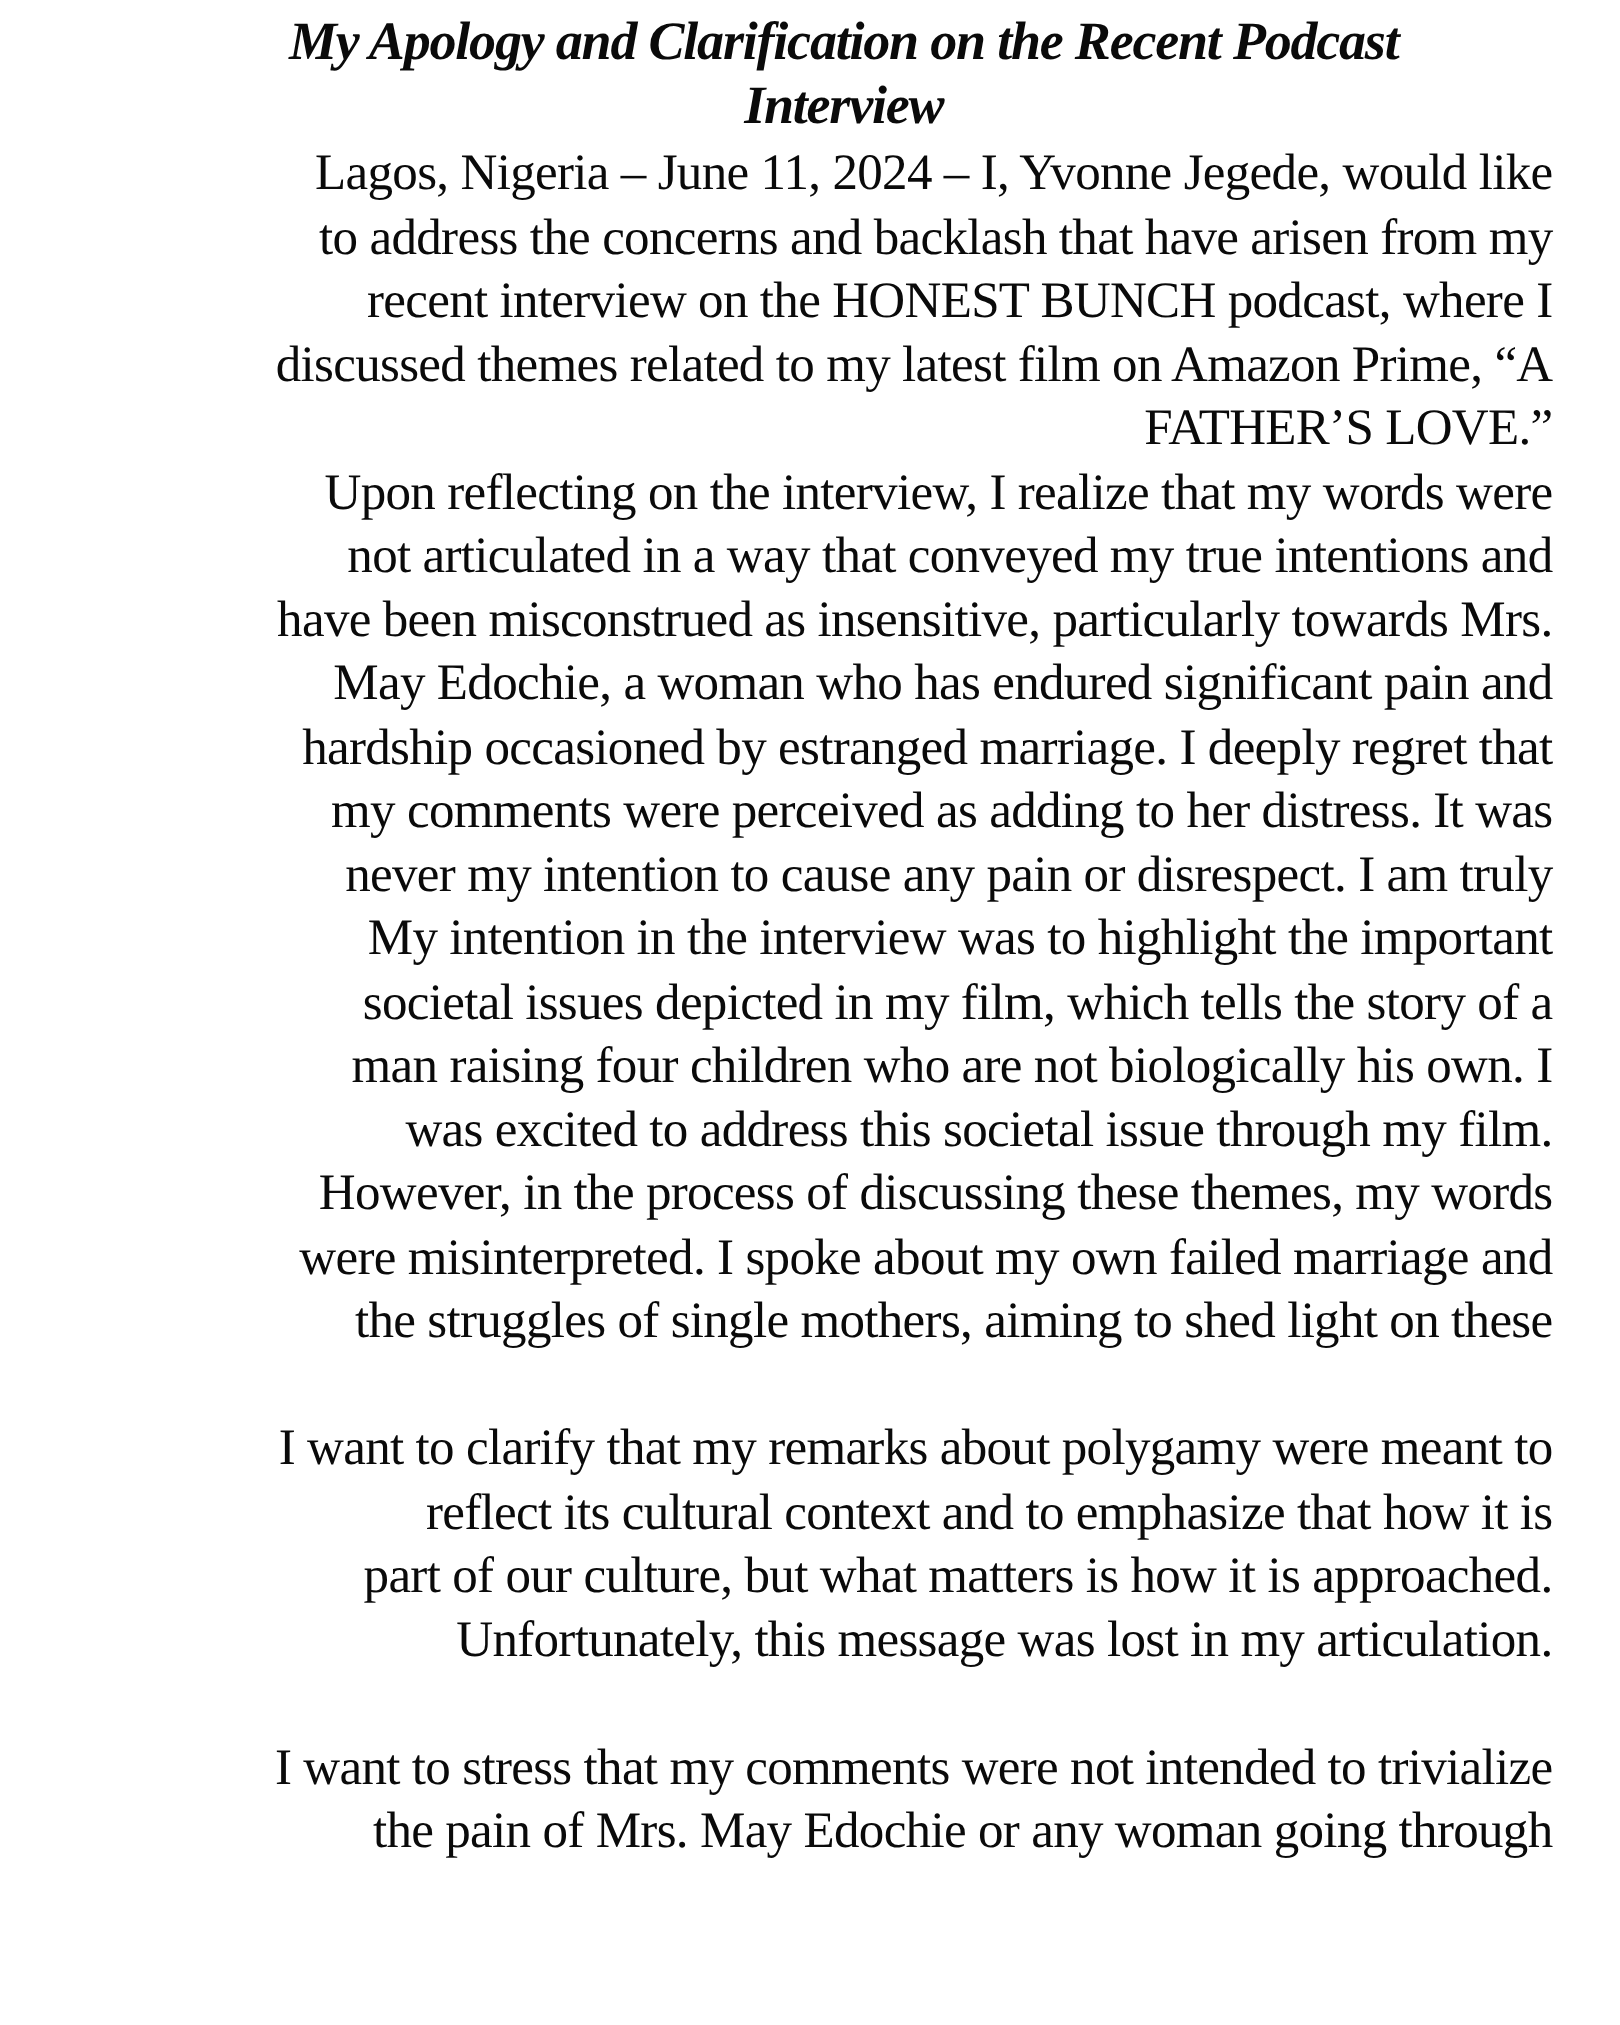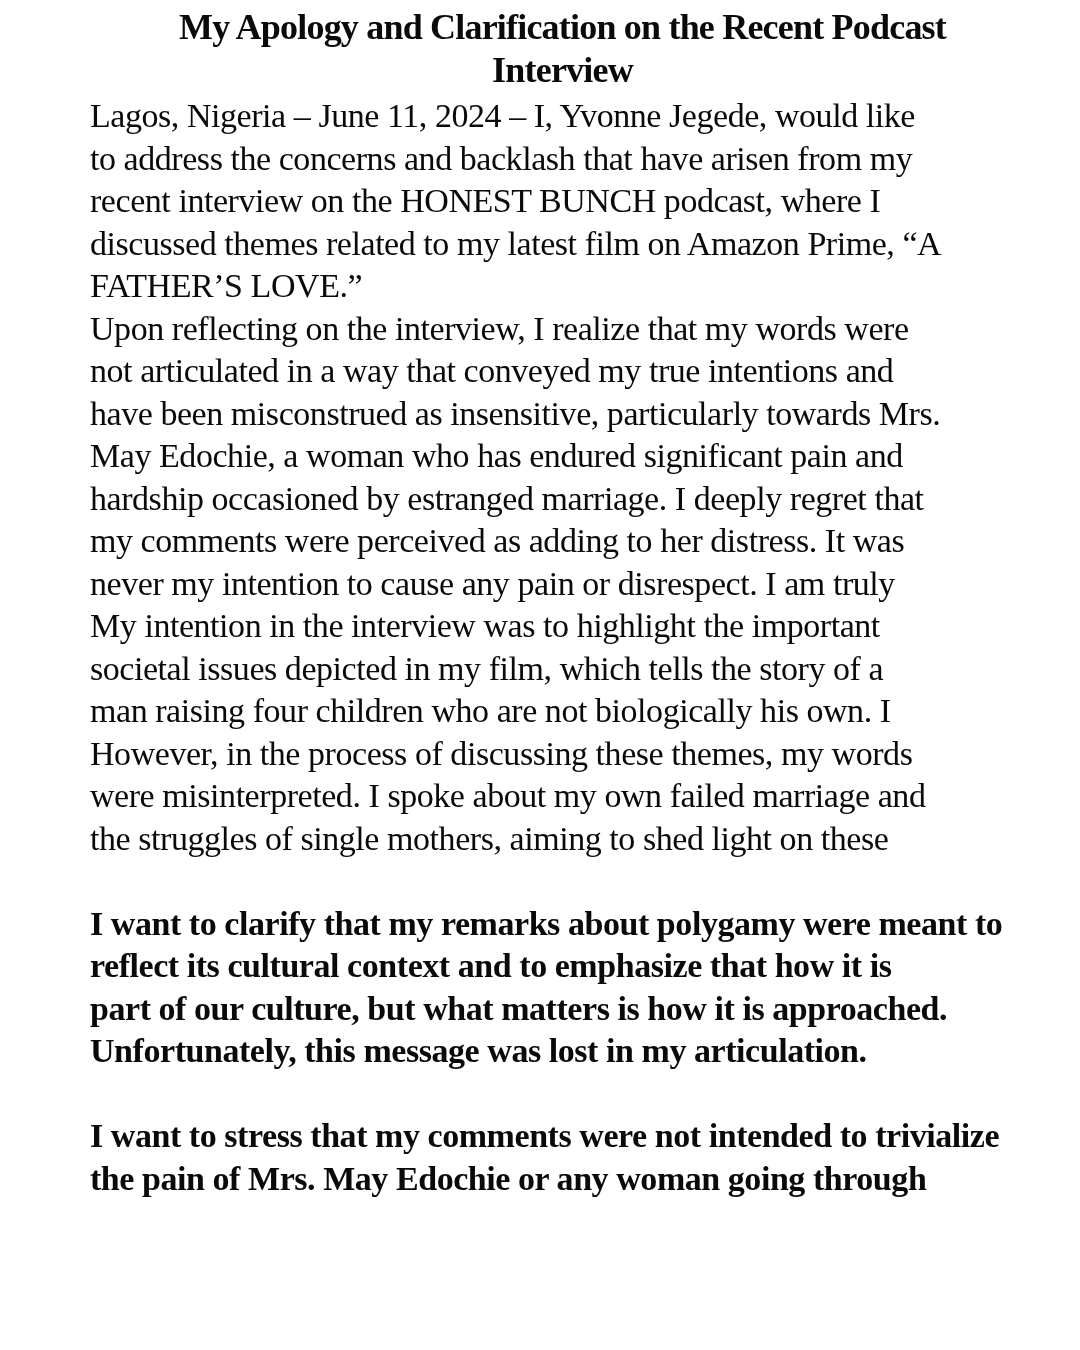--- a/index.html
+++ b/index.html
@@ -22,41 +22,42 @@
     overflow: hidden;
   }
   .title {
     width: 945px;
     text-align: center;
     font-weight: bold;
     font-size: 36px;
     line-height: 42.5px;
     letter-spacing: -0.8px;
     margin: 0 0 4px 0;
+    font-style: italic;
   }
   .title .title-line {
     display: block;
     white-space: pre;
   }
   .doc-body {
     width: 945px;
   }
   .para {
     margin: 0;
   }
   .para.gap {
     margin-top: 42.5px;
-    font-weight: bold;
   }
   .line {
     display: block;
     white-space: pre;
     font-size: 34px;
     line-height: 42.5px;
     letter-spacing: -0.45px;
+    text-align: right;
   }
 </style>
 </head>
 <body>
 
 <div class="page">
   <h1 class="title">
     <span class="title-line">My Apology and Clarification on the Recent Podcast</span>
     <span class="title-line">Interview</span>
   </h1>
@@ -74,20 +75,21 @@
         <div class="line">have been misconstrued as insensitive, particularly towards Mrs.</div>
         <div class="line">May Edochie, a woman who has endured significant pain and</div>
         <div class="line">hardship occasioned by estranged marriage. I deeply regret that</div>
         <div class="line">my comments were perceived as adding to her distress. It was</div>
         <div class="line">never my intention to cause any pain or disrespect. I am truly</div>
       </div>
       <div class="para">
         <div class="line">My intention in the interview was to highlight the important</div>
         <div class="line">societal issues depicted in my film, which tells the story of a</div>
         <div class="line">man raising four children who are not biologically his own. I</div>
+        <div class="line">was excited to address this societal issue through my film.</div>
         <div class="line">However, in the process of discussing these themes, my words</div>
         <div class="line">were misinterpreted. I spoke about my own failed marriage and</div>
         <div class="line">the struggles of single mothers, aiming to shed light on these</div>
       </div>
       <div class="para gap">
         <div class="line">I want to clarify that my remarks about polygamy were meant to</div>
         <div class="line">reflect its cultural context and to emphasize that how it is</div>
         <div class="line">part of our culture, but what matters is how it is approached.</div>
         <div class="line">Unfortunately, this message was lost in my articulation.</div>
       </div>

